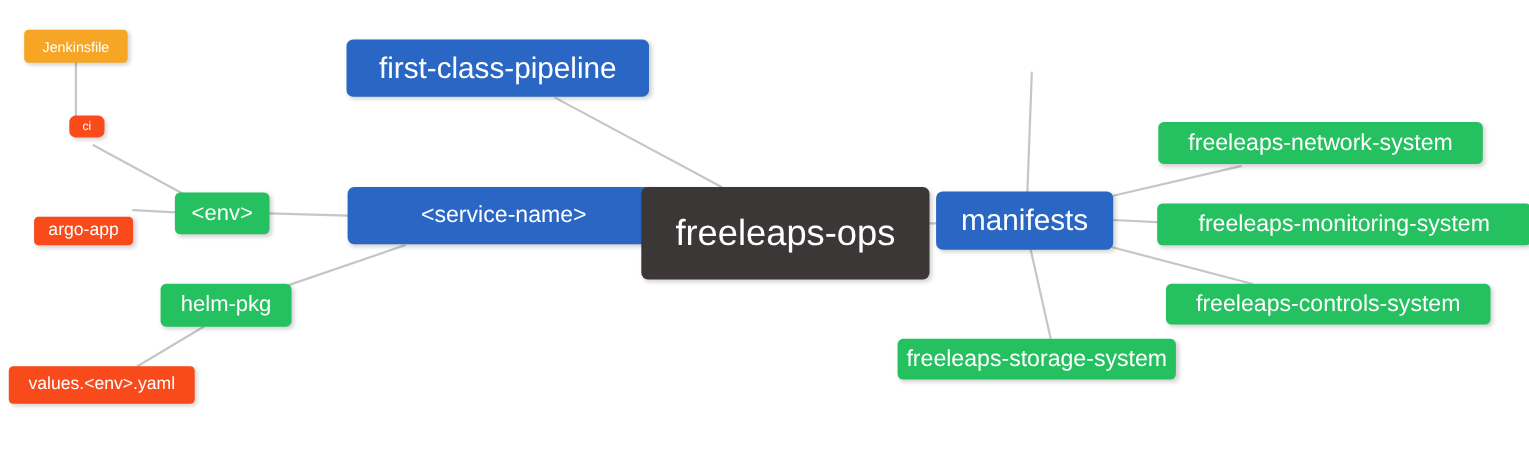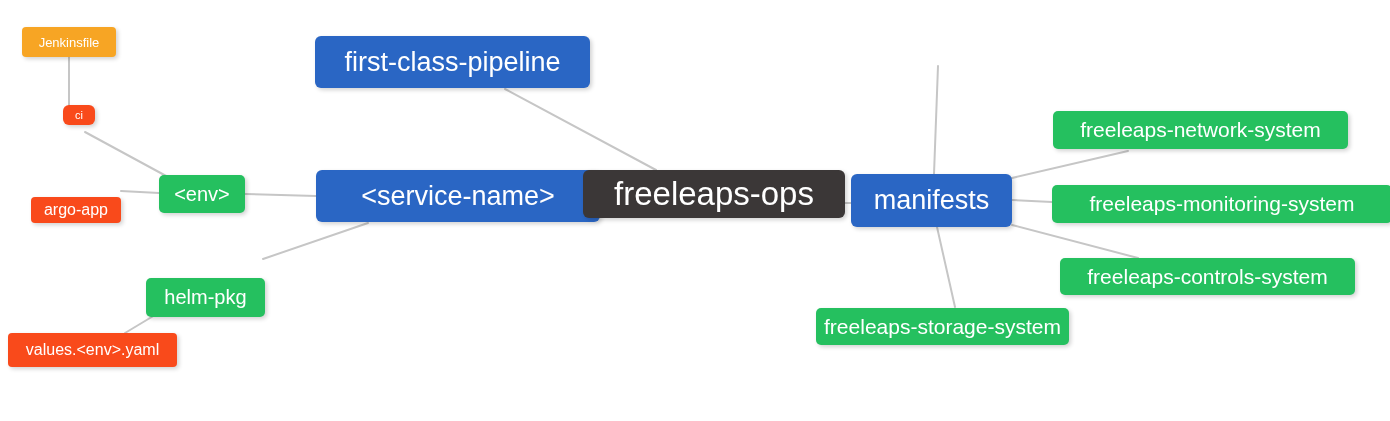--- a/index.html
+++ b/index.html
@@ -42,30 +42,30 @@
   .green  { background: #25c05f; }
   .red    { background: #f94a1b; }
   .orange { background: #f7a524; }
   .dark   { background: #3b3737; }
 
   
   .n-jenkinsfile { left: 22px;  top: 27px;  width: 94px;  height: 30px; font-size: 13px; border-radius: 4px; }
   .n-ci          { left: 63px;  top: 105px; width: 32px;  height: 20px; font-size: 11px; border-radius: 6px; }
   .n-argo        { left: 31px;  top: 176px; width: 90px;  height: 26px; font-size: 16px; border-radius: 4px; margin-top: 21px; }
   .n-env         { left: 159px; top: 175px; width: 86px;  height: 38px; font-size: 20px; }
-  .n-service     { left: 316px; top: 170px; width: 284px; height: 52px; font-size: 27px; border-radius: 6px; }
+  .n-service     { left: 316px; top: 170px; width: 284px; height: 52px; font-size: 21px; border-radius: 6px; }
   .n-pipeline    { left: 315px; top: 36px;  width: 275px; height: 52px; font-size: 27px; border-radius: 6px; }
-  .n-root        { left: 583px; top: 170px; width: 262px; height: 48px; font-size: 33px; border-radius: 6px; }
+  .n-root        { left: 583px; top: 170px; width: 262px; height: 84px; font-size: 33px; border-radius: 6px; }
   .n-manifests   { left: 851px; top: 174px; width: 161px; height: 53px; font-size: 27px; border-radius: 6px; }
   .n-devops      { left: 797px; top: 28px;  width: 289px; height: 38px; font-size: 21px; }
   .n-network     { left: 1053px;top: 111px; width: 295px; height: 38px; font-size: 21px; }
   .n-monitoring  { left: 1052px;top: 185px; width: 340px; height: 38px; font-size: 21px; }
   .n-controls    { left: 1060px;top: 258px; width: 295px; height: 37px; font-size: 21px; }
   .n-storage     { left: 816px; top: 308px; width: 253px; height: 37px; font-size: 21px; }
-  .n-helm        { left: 146px; top: 258px; width: 119px; height: 39px; font-size: 20px; margin-top: 20px; }
+  .n-helm        { left: 146px; top: 258px; width: 119px; height: 39px; font-size: 20px; }
   .n-values      { left: 8px;   top: 333px; width: 169px; height: 34px; font-size: 16px; border-radius: 4px; }
 </style>
 </head>
 <body>
 
 <div class="canvas">
 
   <svg class="edges" viewBox="0 0 1390 421" xmlns="http://www.w3.org/2000/svg">
     <line x1="69" y1="57" x2="69" y2="105"></line>
     <line x1="85" y1="132" x2="168" y2="177"></line>

